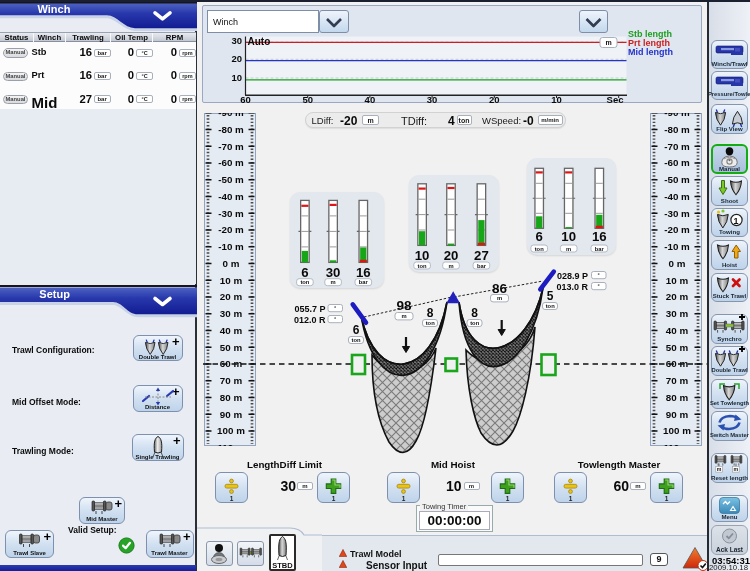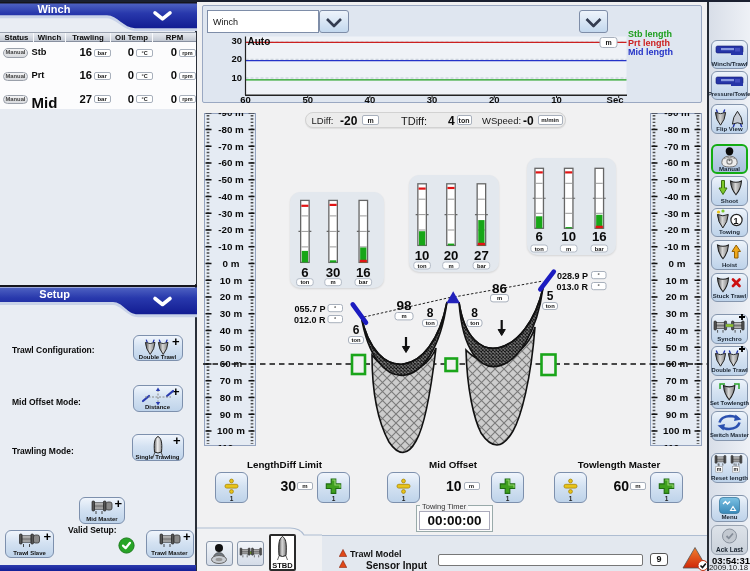--- a/index.html
+++ b/index.html
@@ -497,21 +497,21 @@
         <text x="474.7" y="325">ton</text>
 <text x="356" y="342">ton</text>
         <text x="550.2" y="308">ton</text>
 <text x="335.2" y="310.2" font-size="5.5">°</text>
         <text x="335.2" y="321.2" font-size="5.5">°</text>
 <text x="598.7" y="277.2" font-size="5.5">°</text>
         <text x="598.7" y="288.2" font-size="5.5">°</text>
 </g>
 </svg>
 <div class="abs" style="left:214.5px;top:459px;width:140px;text-align:center;font-size:9.8px;font-weight:bold;color:#0a0a0a">LengthDiff Limit</div>
-<div class="abs" style="left:383px;top:459px;width:140px;text-align:center;font-size:9.8px;font-weight:bold;color:#0a0a0a">Mid Offset</div>
+<div class="abs" style="left:383px;top:459px;width:140px;text-align:center;font-size:9.8px;font-weight:bold;color:#0a0a0a">Mid Hoist</div>
 <div class="abs" style="left:549px;top:459px;width:140px;text-align:center;font-size:9.8px;font-weight:bold;color:#0a0a0a">Towlength Master</div>
 <div class="blue-btn" style="left:215px;top:472px;width:33px;height:31px"></div>
     <svg class="abs" style="left:215px;top:472px" width="33" height="31" viewBox="0 0 33 31">
       <circle cx="16.5" cy="9" r="1.9" fill="#e8c41a" stroke="#a8870a" stroke-width="0.8"></circle>
       <rect x="10" y="12.3" width="13" height="3.8" rx="1.8" fill="#e8c41a" stroke="#a8870a" stroke-width="0.8"></rect>
       <circle cx="16.5" cy="19.5" r="1.9" fill="#e8c41a" stroke="#a8870a" stroke-width="0.8"></circle>
       <text x="16.5" y="29" font-size="6.5" font-weight="bold" text-anchor="middle" fill="#222">1</text>
     </svg>
 <div class="blue-btn" style="left:317px;top:472px;width:33px;height:31px"></div>
     <svg class="abs" style="left:317px;top:472px" width="33" height="31" viewBox="0 0 33 31">

